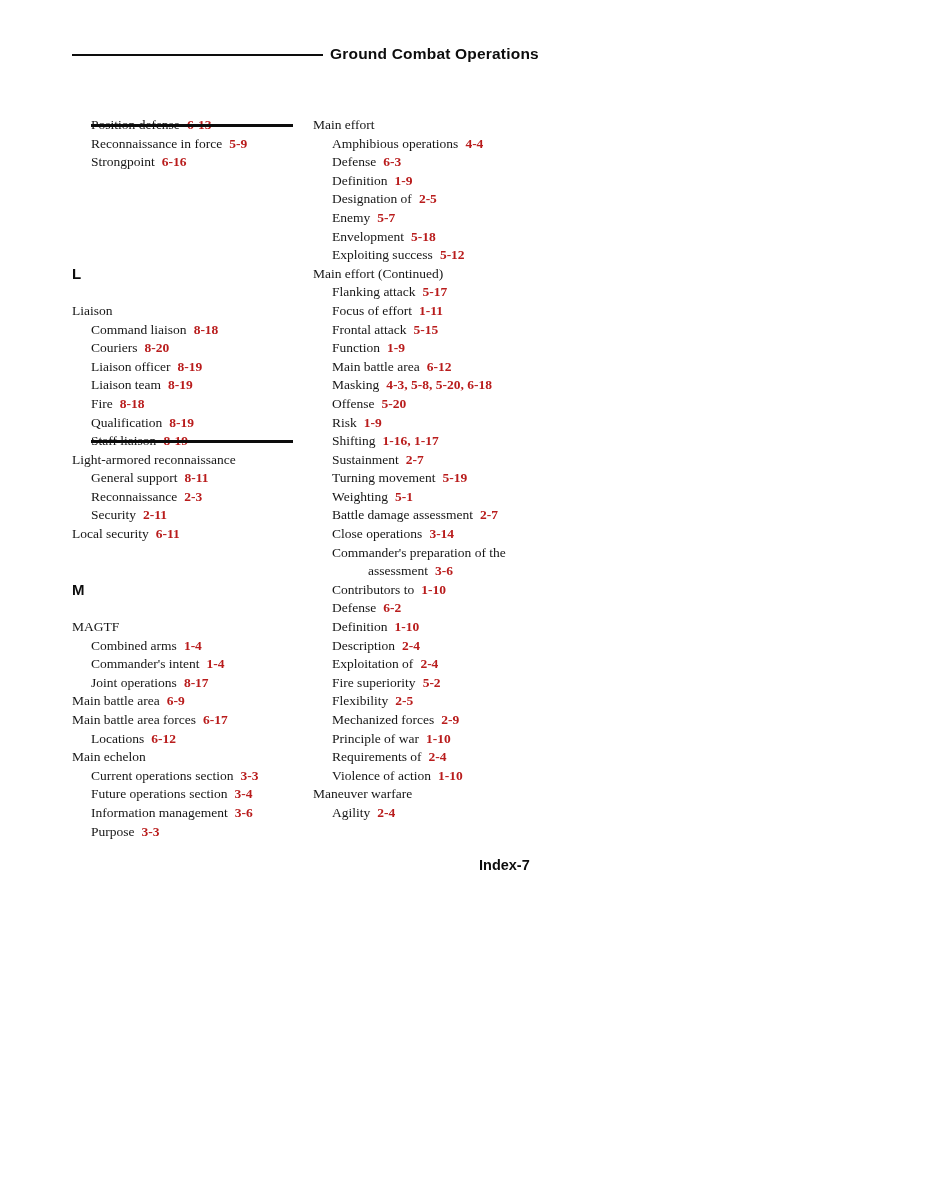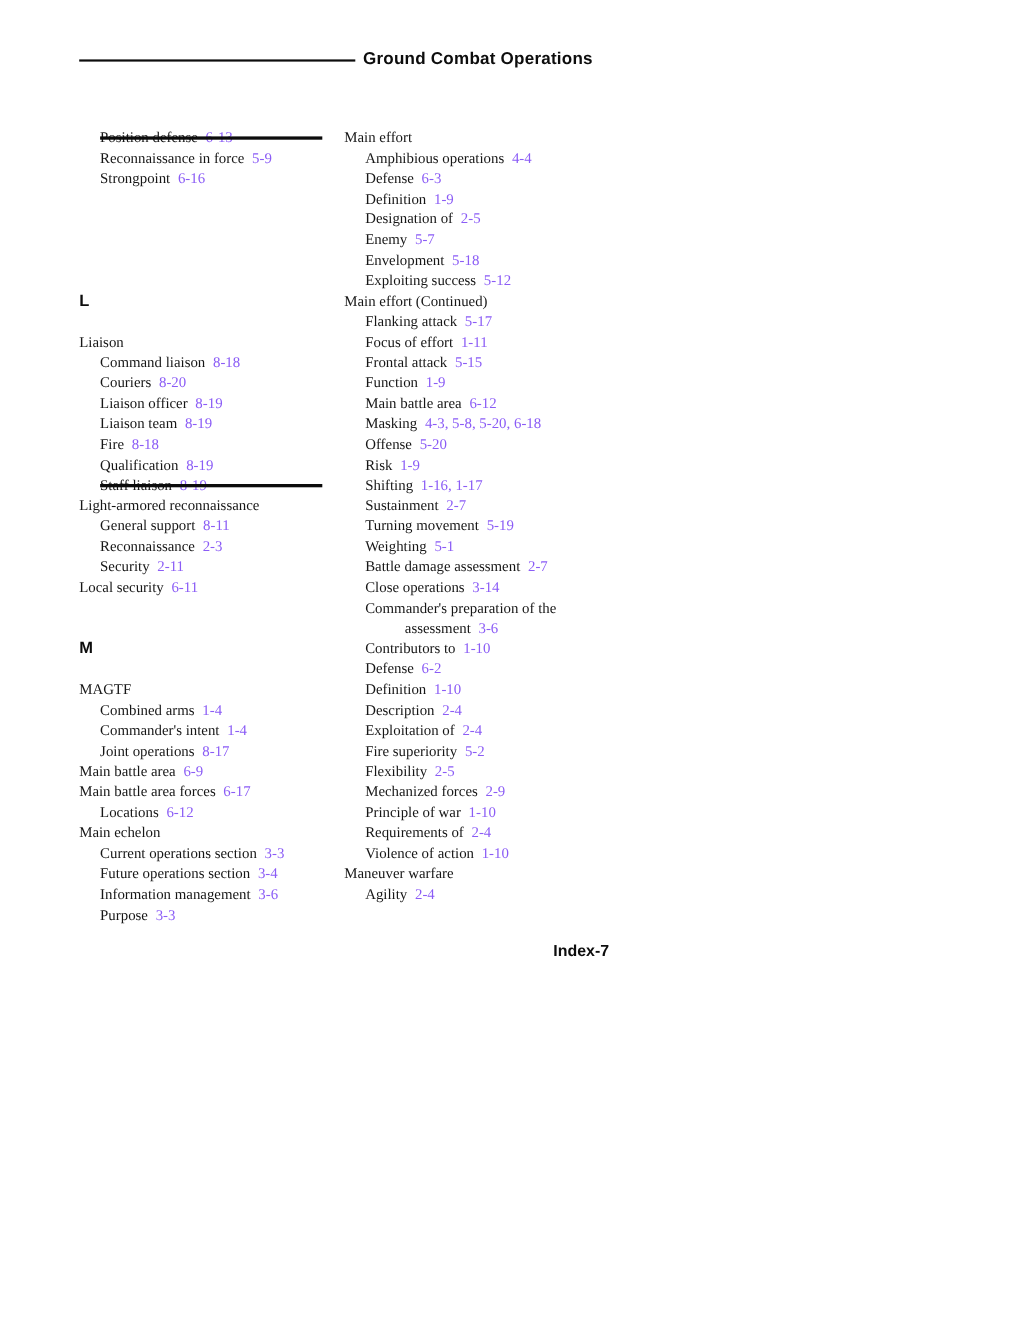--- a/index.html
+++ b/index.html
@@ -53,42 +53,41 @@
     font-weight: bold;
     font-size: 15px;
     color: #0d0d0d;
   }
   .indent0 { padding-left: 0; }
   .indent1 { padding-left: 19px; }
   .indent2 { padding-left: 55px; }
   .etext { color: #161616; }
   .epage {
     margin-left: 7px;
-    font-weight: normal;
-    color: #8b5cf6;
+    font-weight: bold;
+    color: #b91c1c;
   }
   .line.strike::after {
     content: "";
     position: absolute;
     left: 19px;
     top: 8.1px;
     width: 202px;
     height: 2.6px;
     background: #0c0c0c;
   }
   .footer {
     position: absolute;
     left: 479px;
     top: 857px;
     font-family: "Liberation Sans", sans-serif;
     font-weight: bold;
     font-size: 14.5px;
     color: #0d0d0d;
     white-space: nowrap;
-    margin-left: 24px;
   }
 </style>
 </head>
 <body>
 
 <div class="page">
   <div class="header-rule"></div>
   <div class="header-title">Ground Combat Operations</div>
   <div class="col col-left" id="col-left">
       <div class="line entry indent1 strike"><span class="etext">Position defense</span><span class="epage">6-13</span></div>

